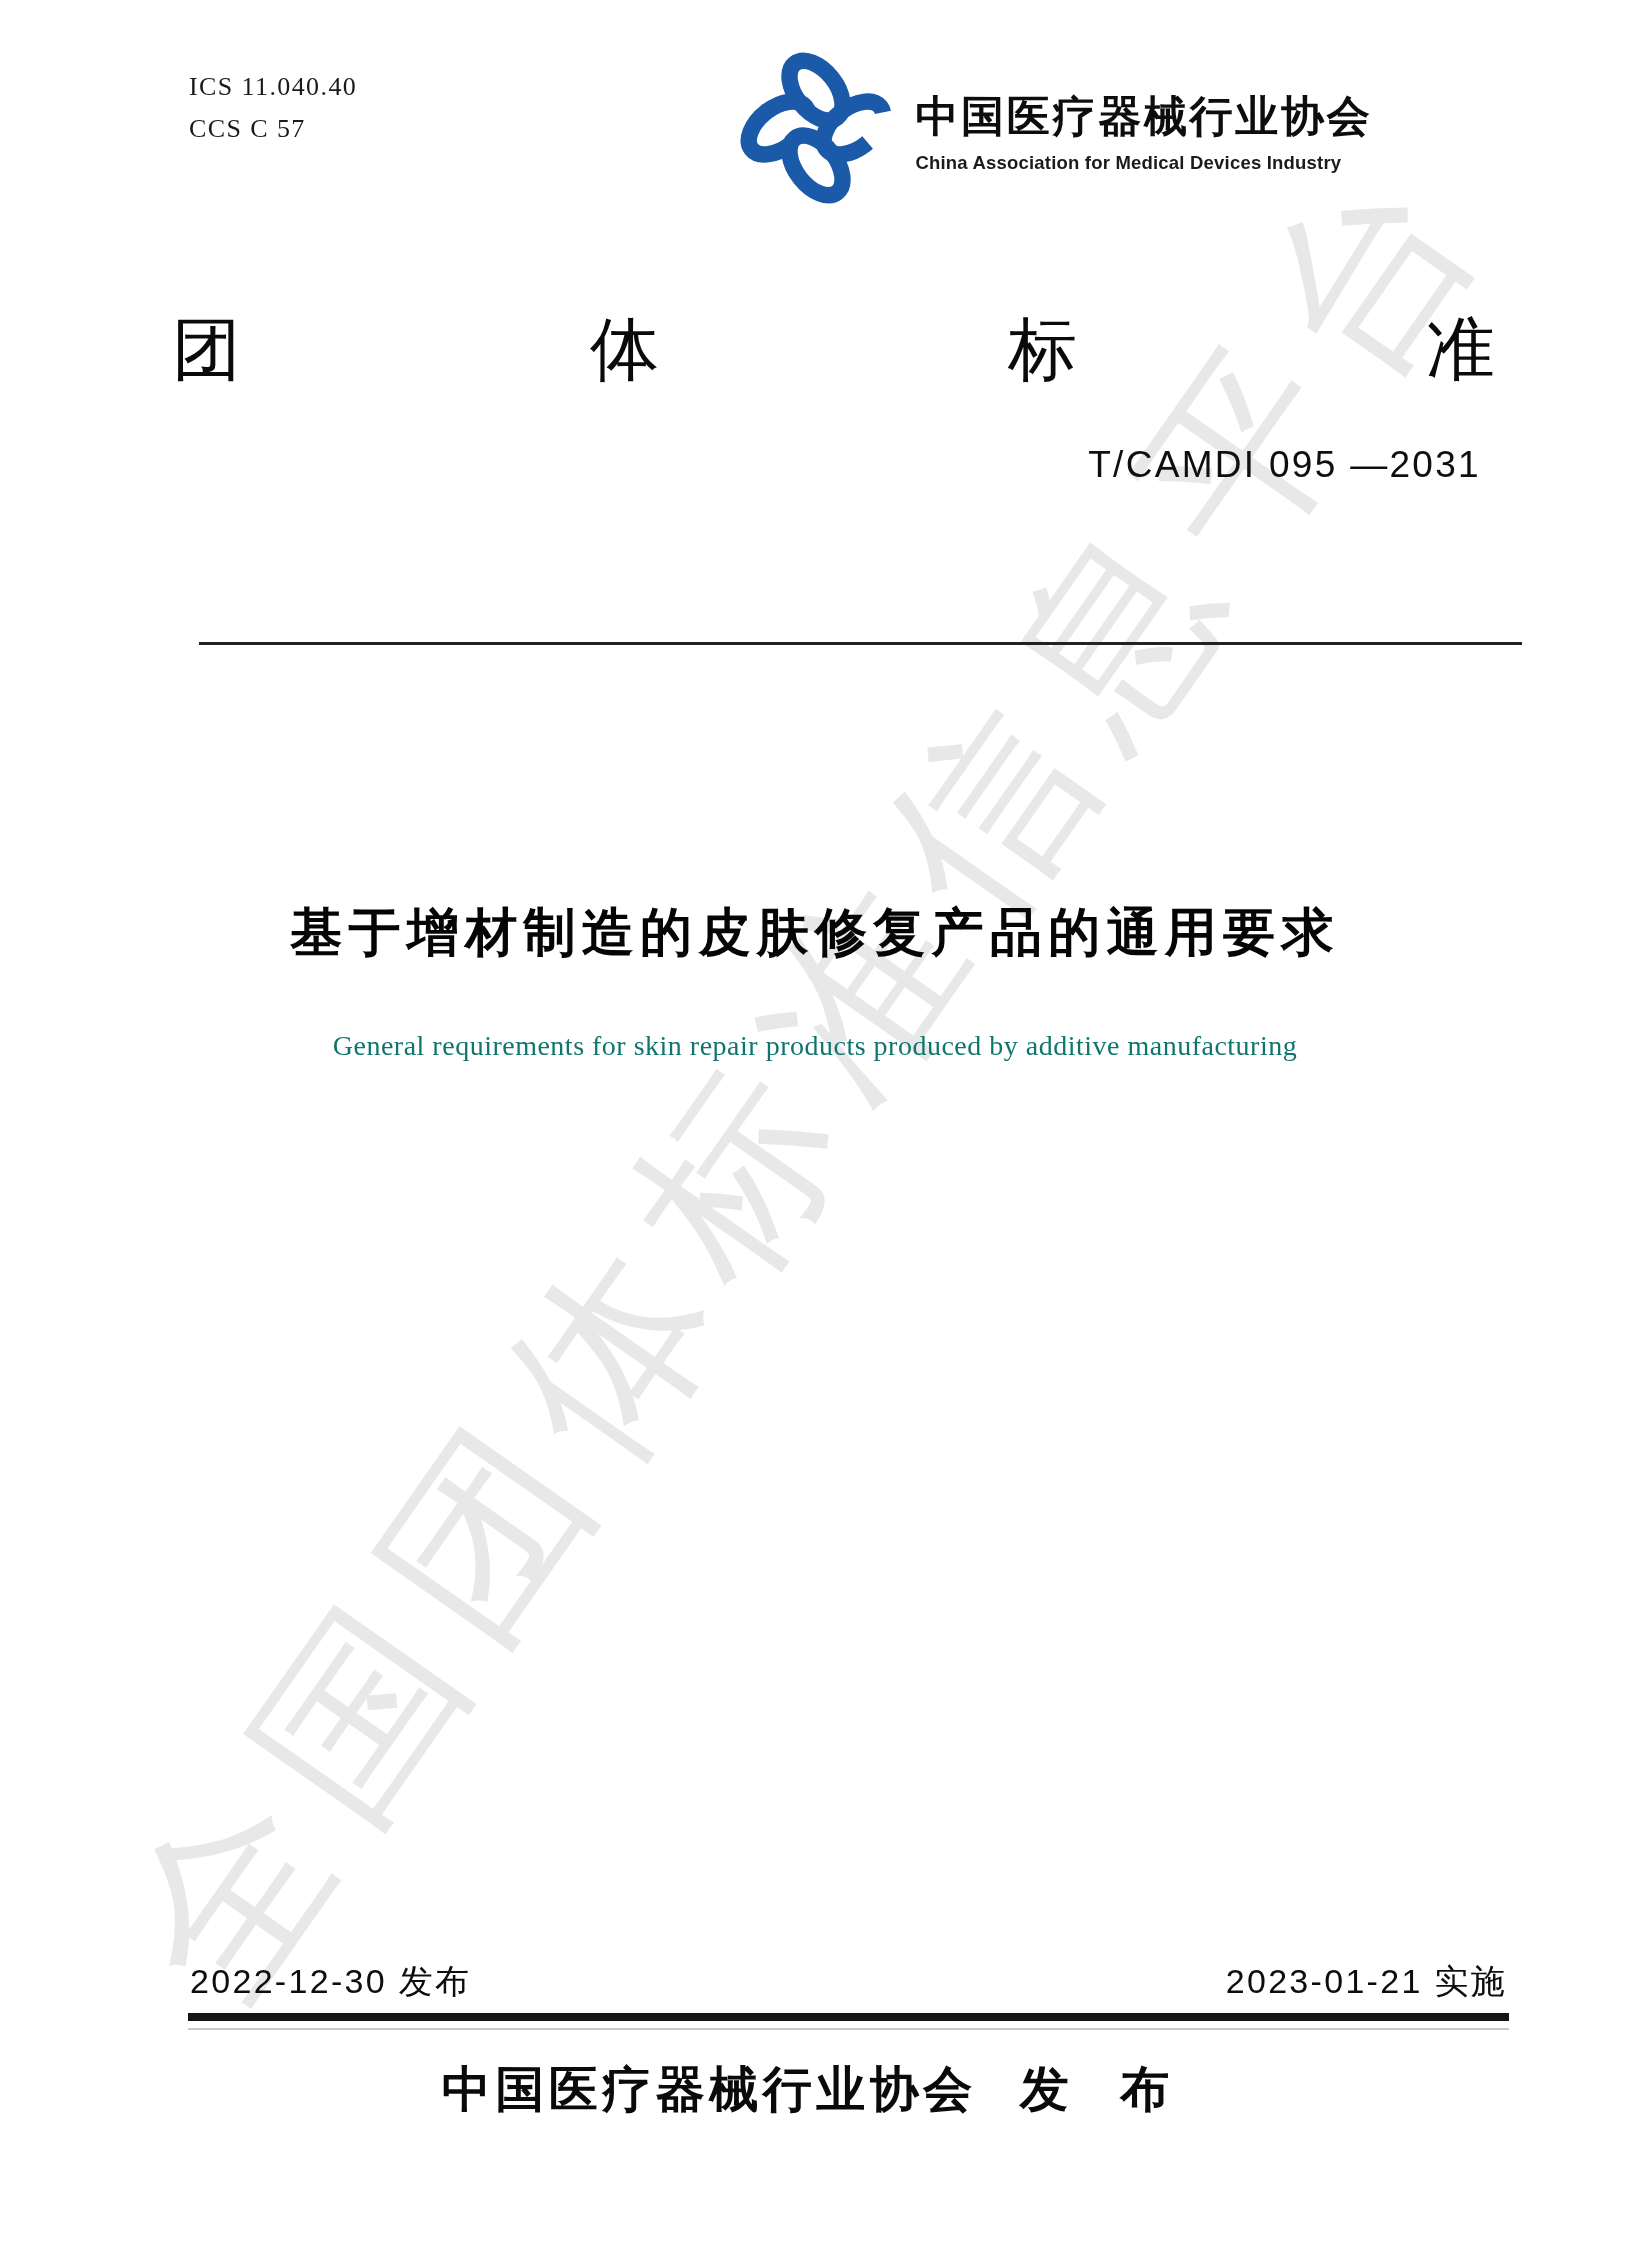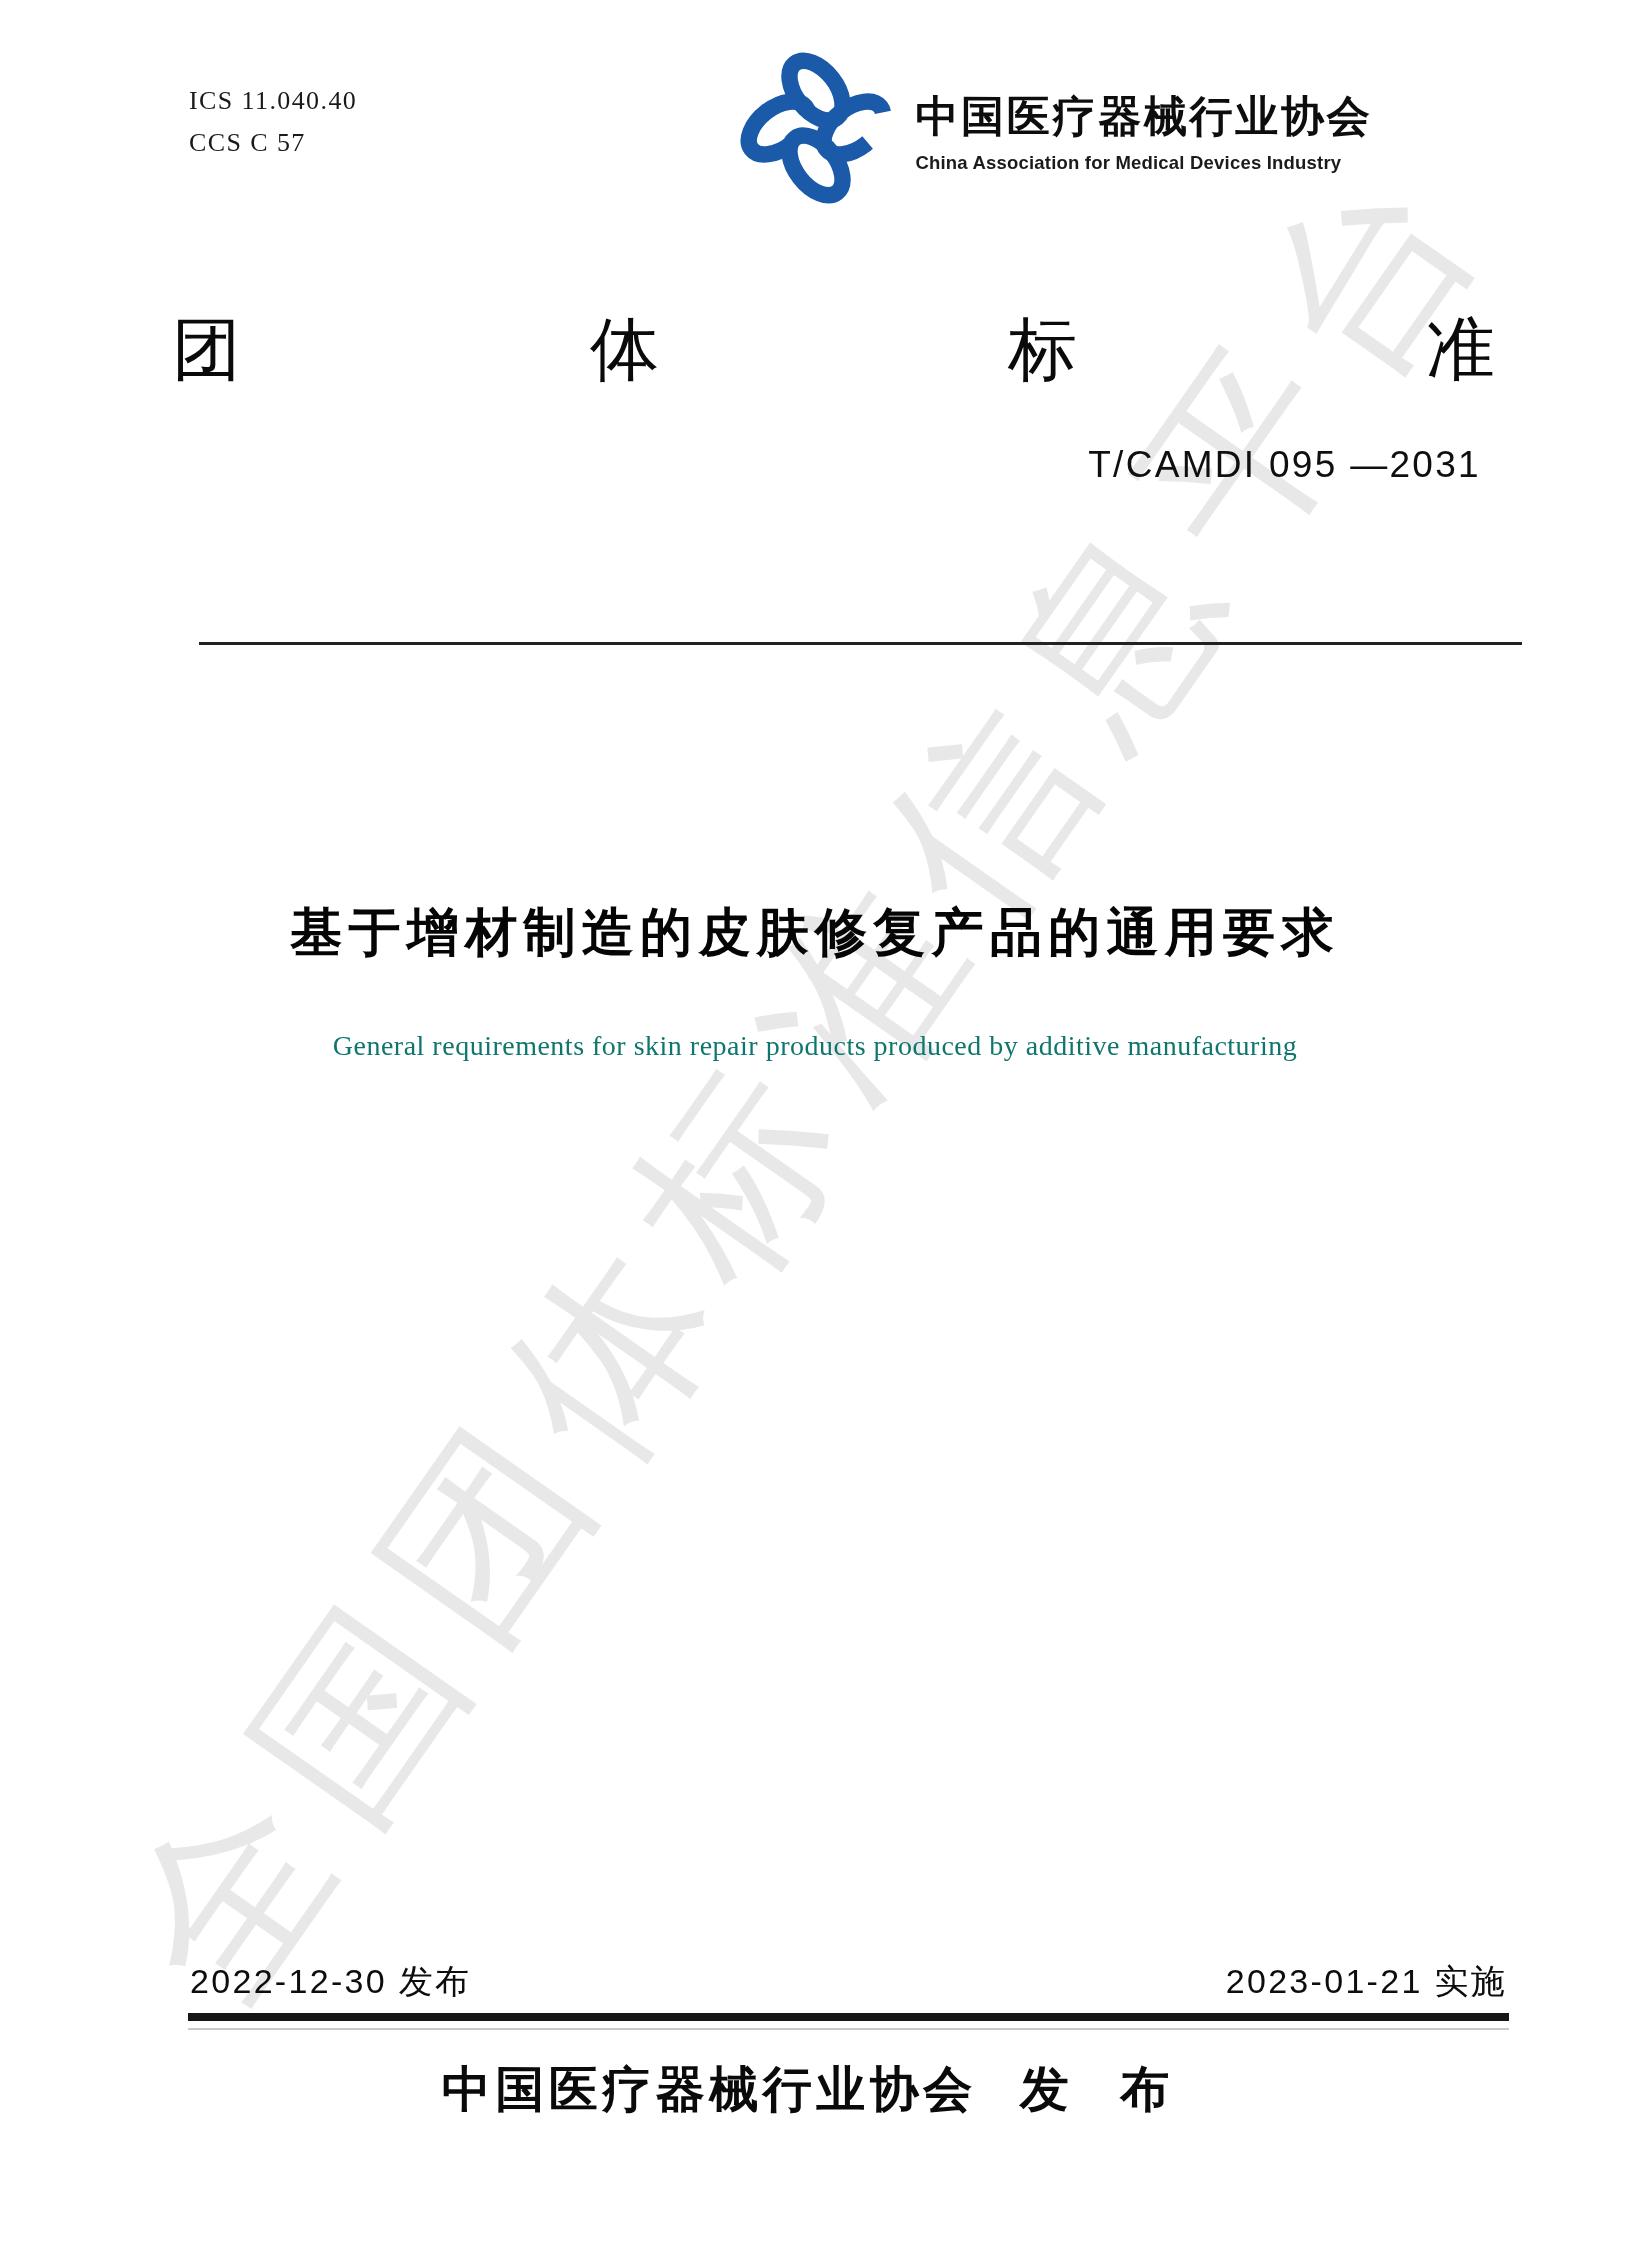--- a/index.html
+++ b/index.html
@@ -21,21 +21,21 @@
     white-space:nowrap;
     font-family:"DejaVu Serif", serif;
     font-size:194px;
     letter-spacing:26px;
     color:#e8e8e8;
     z-index:1;
     user-select:none;
   }
   
   .ics-block{
-    position:absolute; left:189px; top:80px;
+    position:absolute; left:189px; top:66px;
     font-family:"Liberation Serif", serif;
     font-size:26px; line-height:1.62; letter-spacing:1.4px;
     color:#1a1a1a; z-index:3;
   }
   .logo-block{position:absolute; left:737px; top:50px; display:flex; align-items:flex-start; z-index:3;}
   .logo-knot{width:158px; height:156px; flex:0 0 auto;}
   .org-text{margin-left:20.4px; padding-top:38px;}
   .org-cn{
     font-size:43px; font-weight:700; letter-spacing:2.7px;
     color:#0d0d0d; font-family:"Liberation Sans", sans-serif;

